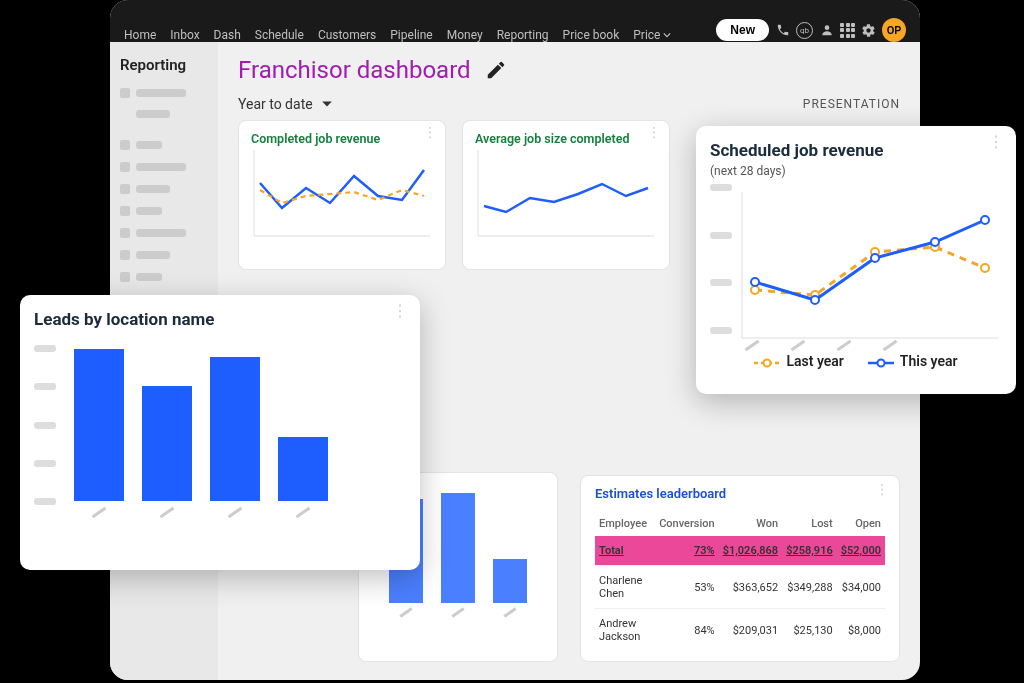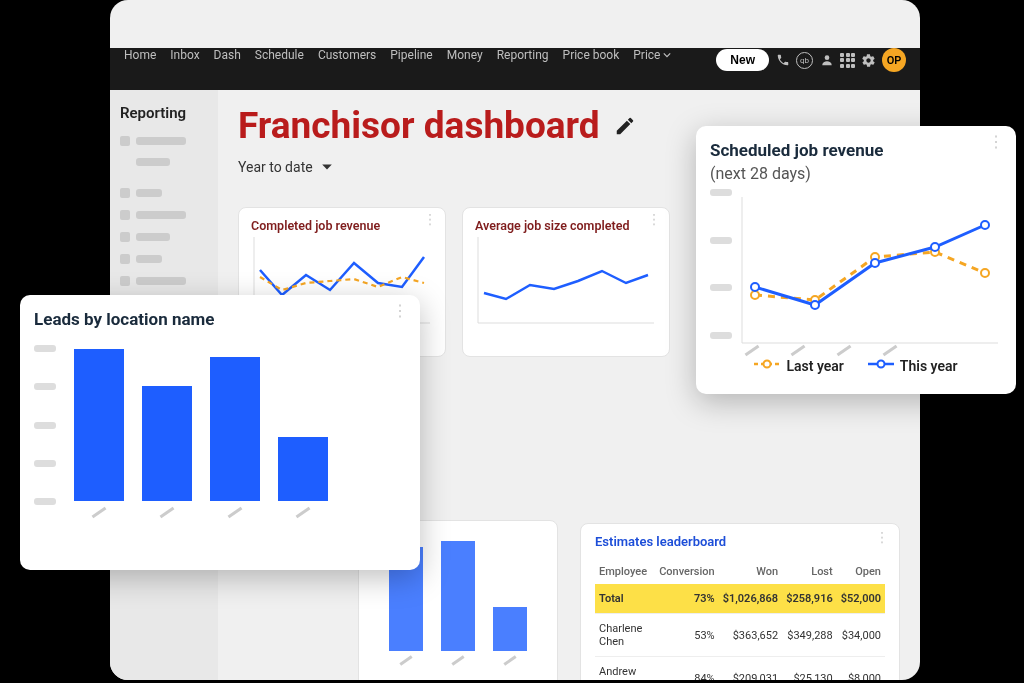--- a/index.html
+++ b/index.html
@@ -1,21 +1,21 @@
 <!DOCTYPE html>
 <html><head>
 <meta charset="utf-8">
 <style>
   * { box-sizing: border-box; margin: 0; padding: 0; }
   body { background: #000; width: 1024px; height: 683px; font-family: -apple-system, BlinkMacSystemFont, "Segoe UI", Roboto, Arial, sans-serif; position: relative; overflow: hidden; }
 
   .app-frame { position: absolute; left: 110px; top: 0; width: 810px; height: 680px; background: #f0f0f0; border-radius: 18px; overflow: hidden; box-shadow: 0 6px 24px rgba(0,0,0,0.3); }
 
   
-  .topbar { background: #1a1a1a; height: 42px; display: flex; align-items: flex-start; padding: 0 14px; gap: 4px; margin-top: 48px; }
+  .topbar { background: #1a1a1a; height: 42px; display: flex; align-items: flex-end; padding: 0 14px; gap: 4px; }
   .nav { display: flex; gap: 14px; flex: 1; }
   .nav a { color: #bfbfbf; font-size: 12px; text-decoration: none; cursor: pointer; }
   .more-nav { color: #bfbfbf; font-size: 12px; display: flex; align-items: center; gap: 3px; cursor: pointer; }
   .right-tools { display: flex; align-items: center; gap: 6px; }
   .new-btn { background: #fff; color: #000; border-radius: 14px; padding: 4px 14px; font-size: 12px; font-weight: 600; border: none; cursor: pointer; }
   .tool-icon { width: 15px; height: 15px; display: flex; align-items: center; justify-content: center; color: #bfbfbf; cursor: pointer; }
   .qb-icon { width: 17px; height: 17px; border-radius: 50%; border: 1.5px solid #bfbfbf; display: flex; align-items: center; justify-content: center; font-size: 8px; color: #bfbfbf; cursor: pointer; }
   .grid-icon { width: 15px; height: 15px; display: grid; grid-template-columns: repeat(3, 1fr); grid-template-rows: repeat(3, 1fr); gap: 1.5px; cursor: pointer; }
   .grid-icon span { background: #bfbfbf; border-radius: 1px; }
   .avatar { width: 24px; height: 24px; border-radius: 50%; background: #f5a623; color: #000; display: flex; align-items: center; justify-content: center; font-size: 11px; font-weight: 600; cursor: pointer; }
@@ -26,61 +26,61 @@
   .sidebar-title { font-weight: 600; font-size: 15px; color: #222; margin-bottom: 14px; }
   .sidebar-item-row { display: flex; align-items: center; gap: 6px; margin-bottom: 12px; }
   .sb-sq { width: 10px; height: 10px; background: #ccc; border-radius: 2px; }
   .sb-bar { height: 8px; background: #ccc; border-radius: 3px; }
   .sb-bar.long { width: 50px; }
   .sb-bar.med { width: 34px; }
   .sb-bar.short { width: 26px; }
 
   .main { flex: 1; padding: 14px 20px; overflow: hidden; }
   .page-title-row { display: flex; align-items: center; gap: 14px; }
-  .page-title { font-size: 37px; font-weight: 700; color: #b91c1c; }
+  .page-title { font-size: 24px; font-weight: 400; color: #a21caf; }
   .pencil { width: 22px; height: 22px; }
-  .subbar { display: flex; justify-content: space-between; align-items: center; margin: 12px 0 32px; }
+  .subbar { display: flex; justify-content: space-between; align-items: center; margin: 12px 0 8px; }
   .range-select { font-size: 14px; color: #333; display: flex; align-items: center; gap: 8px; cursor: pointer; }
   .mode-label { font-size: 12px; color: #555; letter-spacing: 1px; text-align: center; }
 
   .cards-row { display: flex; gap: 16px; }
   .card { background: #fff; border: 1px solid #e3e3e3; border-radius: 8px; padding: 10px 12px; position: relative; }
   .card.small { width: 208px; height: 150px; }
-  .card-title { font-size: 12.5px; font-weight: 600; color: #7f1d1d; margin-bottom: 2px; }
+  .card-title { font-size: 12.5px; font-weight: 600; color: #15803d; margin-bottom: 2px; }
   .card-more { position: absolute; right: 8px; top: 8px; color: #ccc; cursor: pointer; font-size: 14px; line-height: 0.5; letter-spacing: 0; }
 
   .spark { width: 100%; height: 90px; }
 
   .leaderboard { flex: 1; background: #fff; border: 1px solid #e3e3e3; border-radius: 8px; padding: 10px 14px; margin-top: 16px; width: 320px; position: absolute; right: 20px; bottom: 18px; }
   .lb-title { font-size: 13px; font-weight: 600; margin-bottom: 10px; color: #1d4ed8; }
   table.lb { width: 100%; border-collapse: collapse; font-size: 11px; }
   table.lb th { text-align: left; color: #666; font-weight: 500; padding: 6px 4px; }
   table.lb th.num, table.lb td.num { text-align: right; }
   table.lb td { padding: 8px 4px; color: #333; border-top: 1px solid #eee; }
-  table.lb tr.total td { background: #fde047; font-weight: 600; border-top: none; }
+  table.lb tr.total td { background: #ec4899; font-weight: 600; border-top: none; text-decoration: underline; }
 
   
   .popout { position: absolute; background: #fff; border-radius: 10px; box-shadow: 0 8px 30px rgba(0,0,0,0.25); padding: 14px; }
   .popout-leads { left: 20px; top: 295px; width: 400px; height: 275px; }
   .popout-sched { right: 8px; top: 126px; width: 320px; height: 268px; }
   .popout-title { font-size: 17px; font-weight: 700; color: #1a2b3c; margin-bottom: 4px; }
-  .popout-sub { font-size: 16px; color: #555; margin-bottom: 6px; }
+  .popout-sub { font-size: 12px; color: #555; margin-bottom: 6px; }
   .popout-more { position: absolute; right: 12px; top: 12px; color: #ccc; cursor: pointer; font-size: 16px; line-height: 0.5; }
 
   .bar-chart { display: flex; align-items: flex-end; gap: 18px; height: 160px; margin-left: 40px; margin-top: 12px; position: relative; }
   .bar-chart .bar { width: 50px; background: #1e5eff; }
   .axis-left { position: absolute; left: 14px; top: 50px; height: 160px; width: 26px; display: flex; flex-direction: column; justify-content: space-between; }
   .axis-tick { height: 7px; width: 22px; background: #ddd; border-radius: 3px; }
   .axis-bottom-ticks { display: flex; gap: 18px; margin-left: 40px; margin-top: 10px; }
   .axis-bottom-ticks div { width: 50px; display: flex; justify-content: center; }
   .axis-bottom-ticks .slash { width: 16px; height: 3px; background: #ccc; transform: rotate(-35deg); }
 
   .sched-chart { width: 100%; height: 150px; margin-top: 6px; }
   .legend { display: flex; justify-content: center; gap: 24px; margin-top: 6px; font-size: 14px; font-weight: 600; color: #222; }
-  .legend-item { display: flex; align-items: flex-start; gap: 6px; }
+  .legend-item { display: flex; align-items: flex-end; gap: 6px; }
   .swatch-line { width: 26px; height: 12px; }
 
   .mini-bars-card { position: absolute; left: 140px; bottom: 18px; width: 200px; height: 190px; background: #fff; border: 1px solid #e3e3e3; border-radius: 8px; padding: 10px; }
   .mini-bars { display: flex; align-items: flex-end; height: 110px; gap: 18px; margin-left: 20px; margin-top: 10px; }
   .mini-bars .mb { width: 34px; background: #4a7fff; }
 
 </style>
 </head>
 <body>
 

